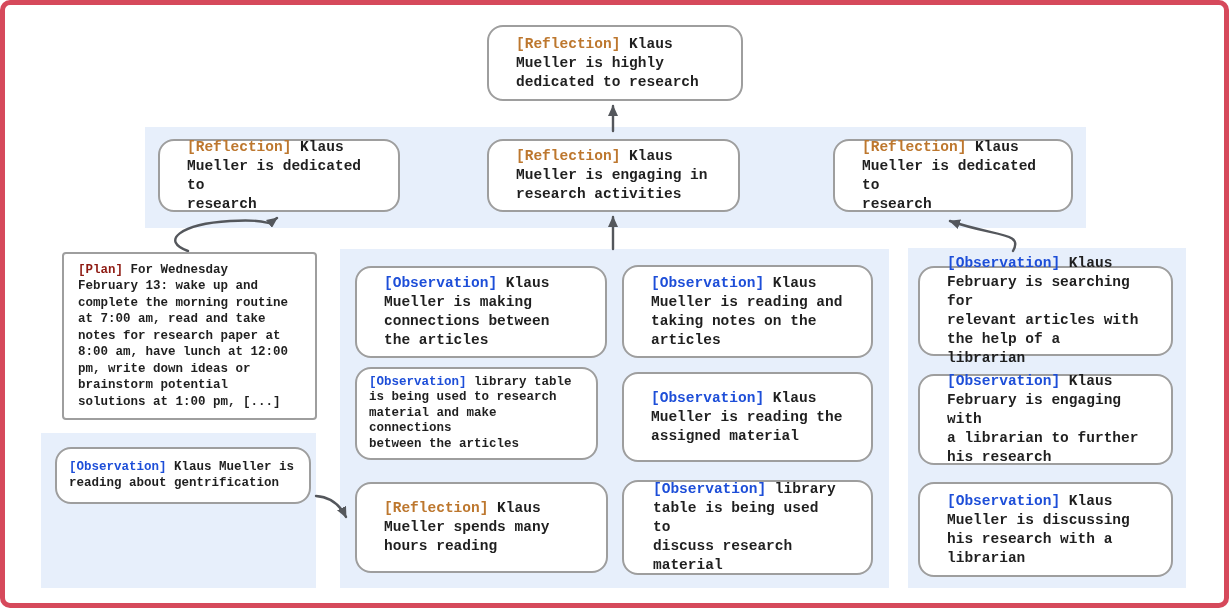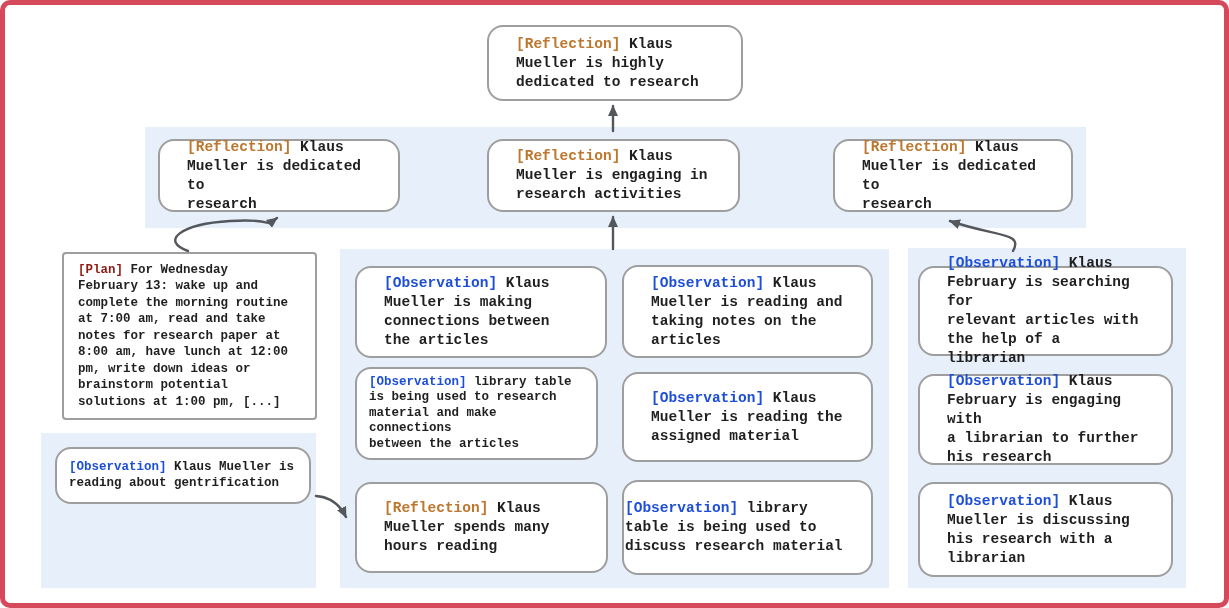--- a/index.html
+++ b/index.html
@@ -16,21 +16,21 @@
   .node{
     position:absolute;z-index:3;background:#ffffff;border:2.5px solid #9e9e9e;
     border-radius:16px;display:flex;align-items:center;box-sizing:border-box;
   }
   .node .txt{
     margin:0;white-space:pre-line;font-weight:700;color:#1f1f1f;width:100%;
   }
   .big .txt{font-size:14.5px;line-height:19px;padding:0 27px;}
   .small .txt{font-size:12.5px;line-height:15.5px;padding:0 12px;}
   .plan-size .txt{font-size:12.5px;line-height:16.5px;padding:0 14px;}
-  .tight .txt{padding:0 1px;}
+  .tight .txt{padding:0 29px;}
   .tag{font-weight:700;}
   .tag.reflection{color:#bd772e;}
   .tag.observation{color:#1d4ed8;}
   .tag.plan{color:#8e1a12;}
   .watermark{
     position:absolute;left:828px;top:527px;z-index:10;white-space:nowrap;
     font-family:"Liberation Sans","DejaVu Sans",sans-serif;font-weight:700;
     font-size:36px;letter-spacing:2px;color:rgba(255,255,255,0.92);
     text-shadow:0 0 1px rgba(128,128,128,0.85),1px 1px 2px rgba(110,110,110,0.5);
   }

